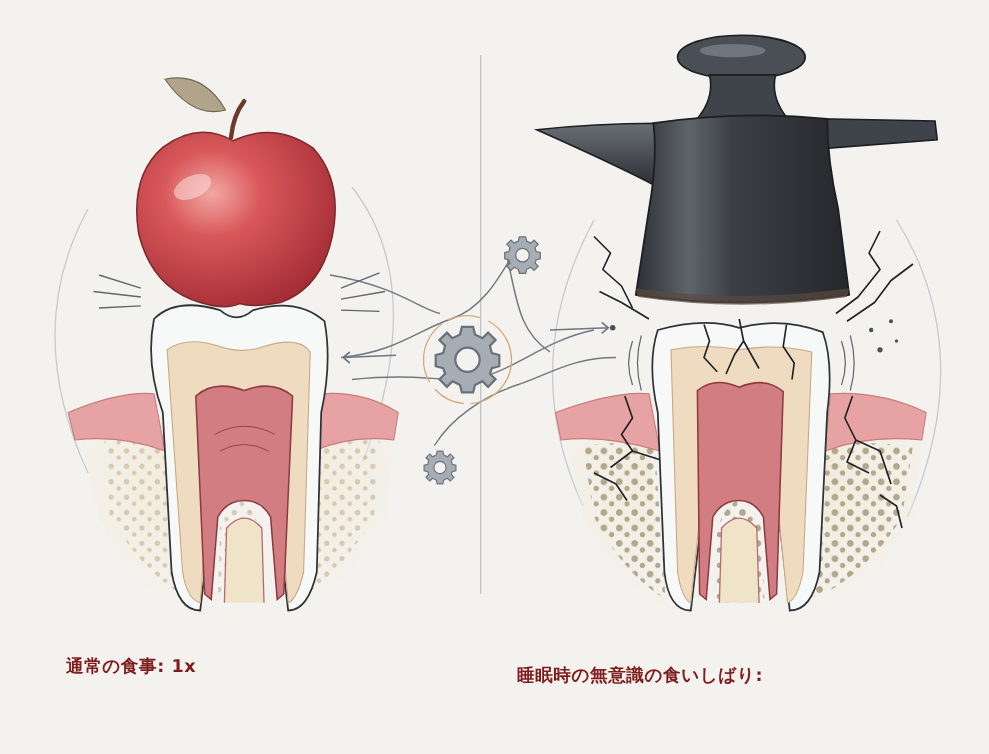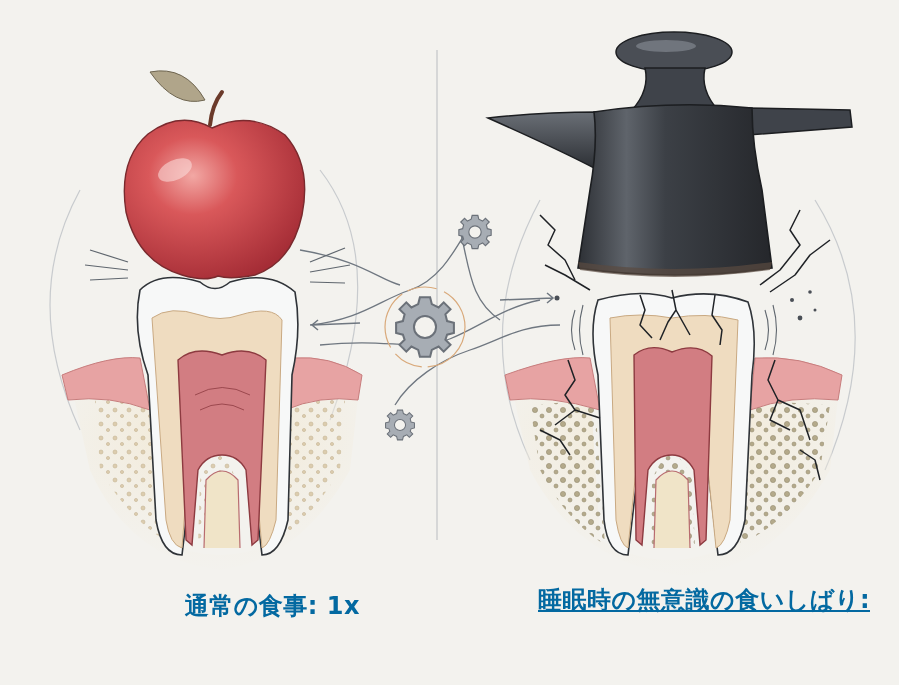--- a/index.html
+++ b/index.html
@@ -4,25 +4,25 @@
 <style>
   html, body { margin: 0; padding: 0; }
   body {
     width: 899px; height: 685px; overflow: hidden;
     background: #f3f2ee;
     font-family: "DejaVu Sans", "Liberation Sans", sans-serif;
     position: relative;
   }
   #canvas { position: absolute; left: 0; top: 0; width: 899px; height: 685px; }
   .caption {
-    position: absolute; text-align: right; color: #0369a1;
-    font-weight: bold; font-size: 24px; line-height: 32px; letter-spacing: 0.5px;
+    position: absolute; text-align: left; color: #7f1d1d;
+    font-weight: bold; font-size: 16px; line-height: 32px; letter-spacing: 0.5px;
   }
   #caption-left { left: 60px; width: 300px; top: 590px; }
-  #caption-right { left: 470px; width: 400px; top: 584px; text-decoration: underline; }
+  #caption-right { left: 470px; width: 400px; top: 598px; }
 </style>
 </head>
 <body>
 
 <svg id="canvas" viewBox="0 0 899 685" xmlns="http://www.w3.org/2000/svg">
   <defs>
     <radialGradient id="appleGrad" cx="0.38" cy="0.35" r="0.7">
       <stop offset="0" stop-color="#f2a8a4"></stop>
       <stop offset="0.35" stop-color="#d9585a"></stop>
       <stop offset="1" stop-color="#a52d36"></stop>

